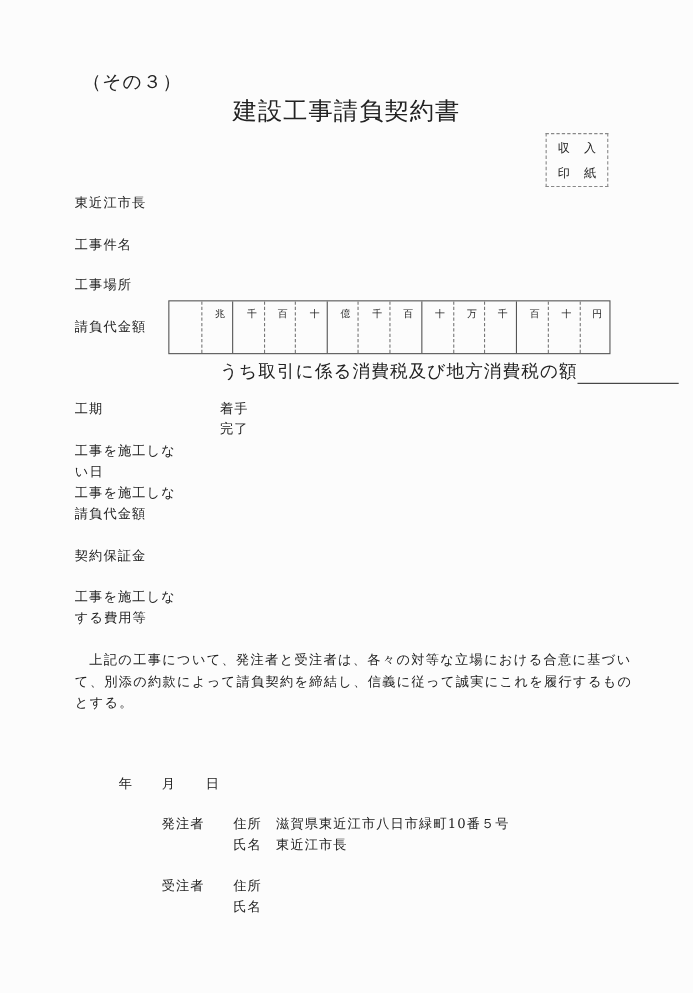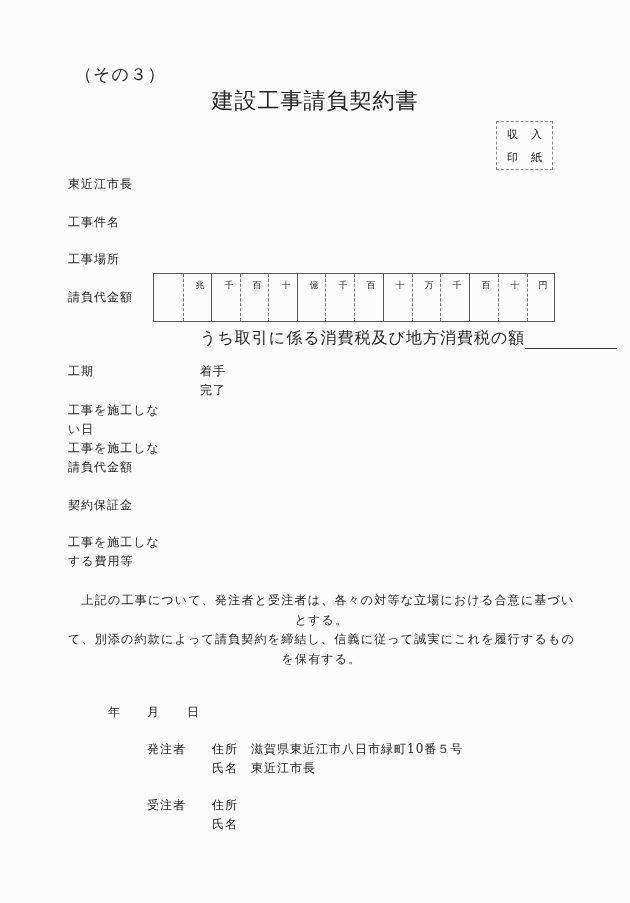--- a/index.html
+++ b/index.html
@@ -16,21 +16,21 @@
   }
   .stamp span { position:absolute; font-size:11px; }
   .lbl { font-size:12px; left:68px; letter-spacing:1px; }
   .tbl { position:absolute; left:153px; top:273px; width:402px; height:49px; border:1px solid #555; box-sizing:border-box; }
   .vl { position:absolute; top:0; bottom:0; width:0; }
   .vl.solid { border-left:1px solid #555; }
   .vl.dash { border-left:1px dashed #777; }
   .unit { position:absolute; top:5px; font-size:9px; width:16px; text-align:center; }
   .tax { font-size:16px; left:200px; top:328px; letter-spacing:1px; }
   .tax .line { display:inline-block; width:92px; border-bottom:1px solid #333; height:12px; vertical-align:bottom; }
-  .p { font-size:12px; left:68px; letter-spacing:1.2px; line-height:19.5px;text-align:center; }
+  .p { font-size:12px; left:68px; letter-spacing:1.2px; line-height:19.5px; }
   .sm { font-size:12px; letter-spacing:1px; }
 </style>
 </head>
 <body>
 
 <div class="abs sub">（その３）</div>
 <div class="abs title">建設工事請負契約書</div>
 
 <div class="stamp">
   <span style="left:10px;top:5px">収</span>
@@ -84,23 +84,22 @@
 <div class="abs lbl" style="top:402px">工事を施工しな</div>
 <div class="abs lbl" style="top:421px">い日</div>
 <div class="abs lbl" style="top:440px">工事を施工しな</div>
 <div class="abs lbl" style="top:459px">請負代金額</div>
 <div class="abs lbl" style="top:497px">契約保証金</div>
 <div class="abs lbl" style="top:534px">工事を施工しな</div>
 <div class="abs lbl" style="top:553px">する費用等</div>
 
 <div class="abs p" style="top:591px">
   <div>　上記の工事について、発注者と受注者は、各々の対等な立場における合意に基づい</div>
+  <div>て、別添の約款によって請負契約を締結し、信義に従って誠実にこれを履行するもの</div>
   <div>とする。</div>
-  <div>て、別添の約款によって請負契約を締結し、信義に従って誠実にこれを履行するもの</div>
-  <div>を保有する。</div>
 </div>
 
 <div class="abs sm" style="left:108px;top:704px">年</div>
 <div class="abs sm" style="left:147px;top:704px">月</div>
 <div class="abs sm" style="left:187px;top:704px">日</div>
 
 <div class="abs sm" style="left:147px;top:741px">発注者</div>
 <div class="abs sm" style="left:212px;top:741px">住所</div>
 <div class="abs sm" style="left:251px;top:741px">滋賀県東近江市八日市緑町10番５号</div>
 <div class="abs sm" style="left:212px;top:760px">氏名</div>

